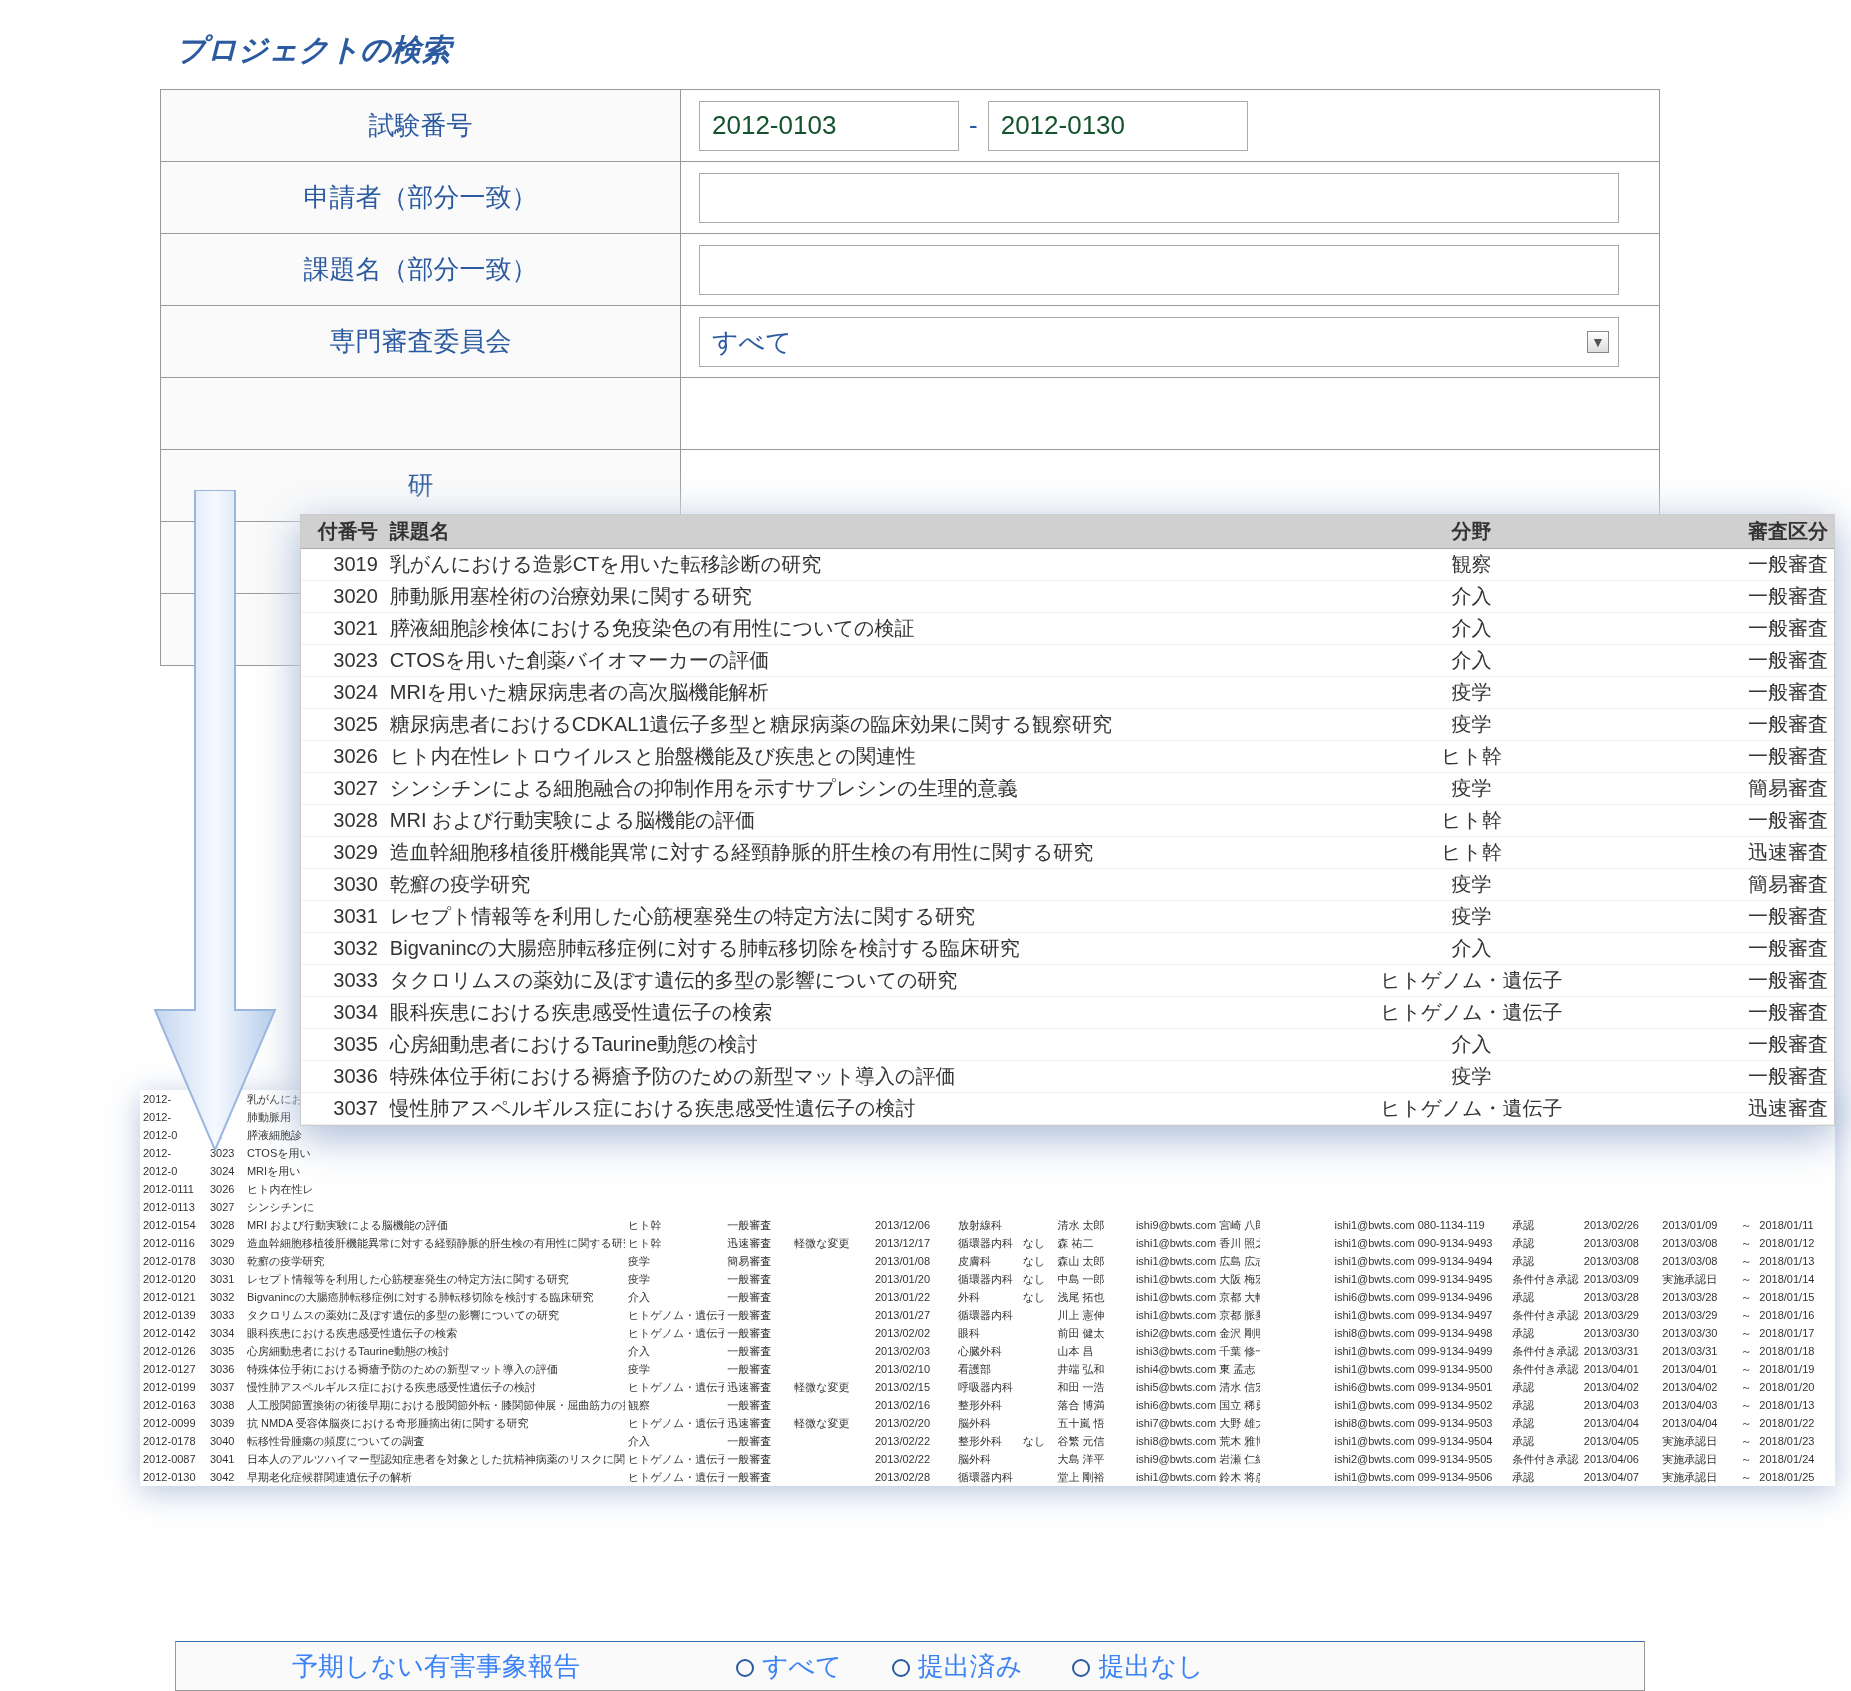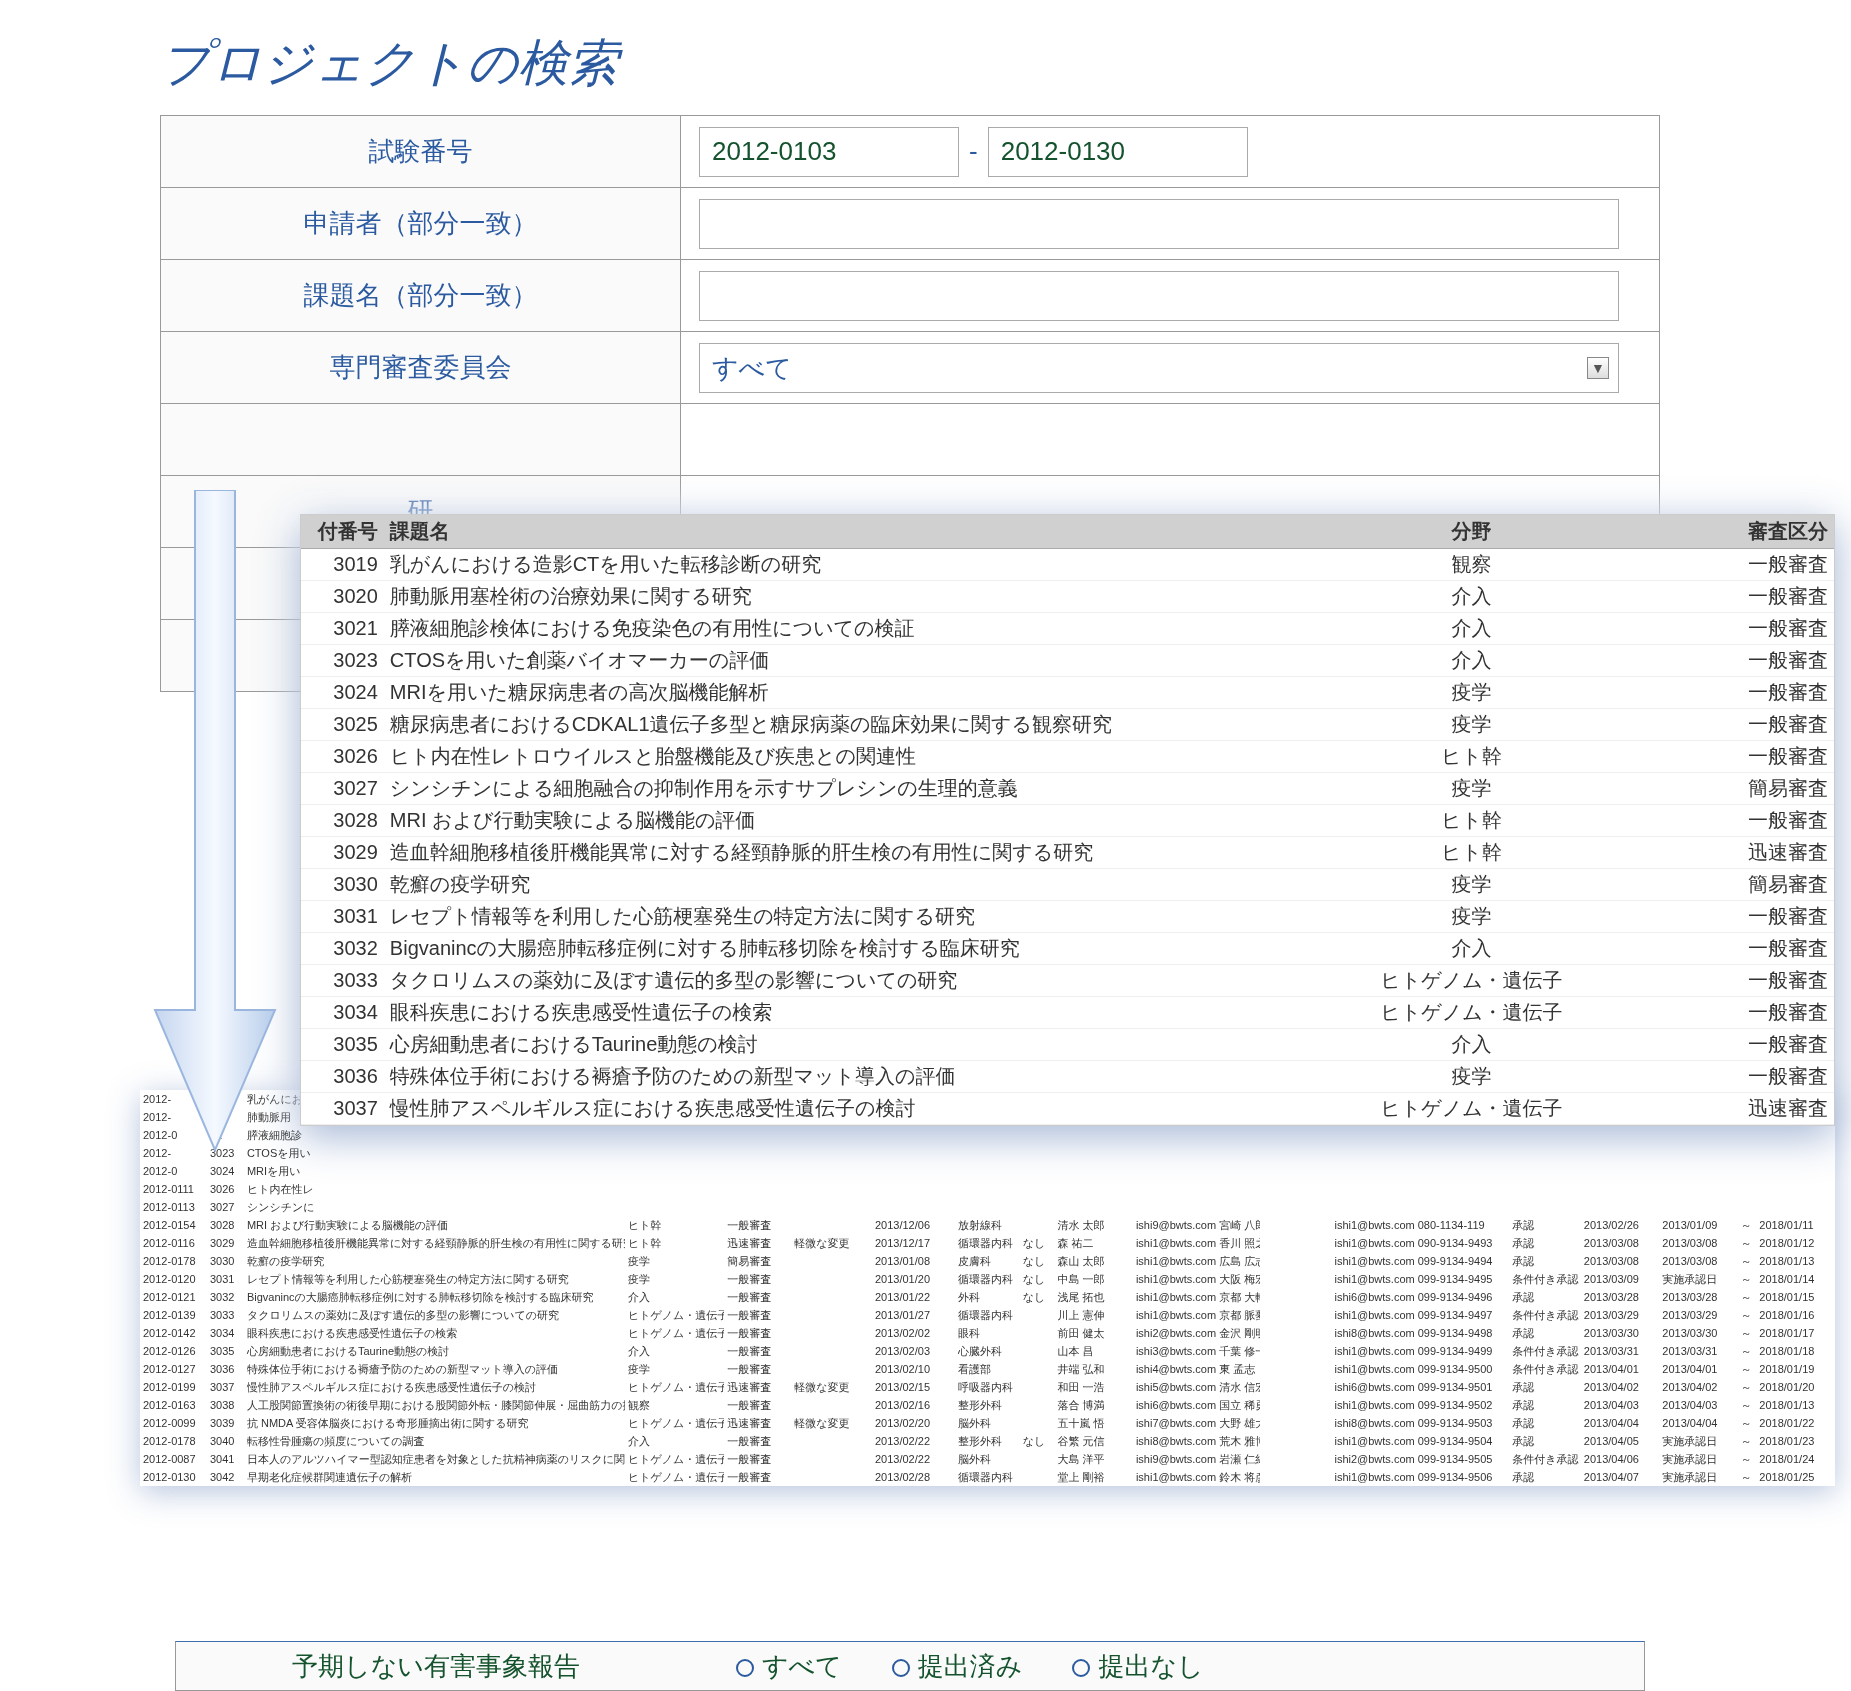--- a/index.html
+++ b/index.html
@@ -11,24 +11,24 @@
       position: relative;
       width: 1851px;
       height: 1691px;
     }
 
     .page-wrap {
       padding: 20px 180px 0 160px;
     }
 
     .page-title {
-      font-size: 50px;
-      font-weight: normal;
+      font-size: 30px;
+      font-weight: bold;
       color: #2b5aa0;
-      margin: 10px 0 18px 0;
+      margin: 10px 0 18px 16px;
       font-style: italic;
     }
 
     .search-form {
       border: 1px solid #999;
       border-collapse: collapse;
       width: 1500px;
       background: #fff;
     }
     .search-form tr td {
@@ -143,21 +143,21 @@
     }
 
     .bottom-bar {
       position: absolute;
       left: 175px; bottom: 0;
       width: 1470px;
       height: 50px;
       border: 1px solid #999;
       border-top: 1px solid #3b6fb0;
       background: #fafafa;
-      color: #14532d;
+      color: #3b82f6;
       font-size: 26px;
       display: flex;
       align-items: center;
     }
     .bottom-bar .bb-label { width: 520px; text-align: center; white-space: nowrap; overflow: hidden; }
     .bottom-bar .bb-options { flex: 1; display: flex; gap: 50px; padding-left: 40px; white-space: nowrap; overflow: hidden; }
     .bottom-bar .radio-dot { display: inline-block; width: 18px; height: 18px; border-radius: 50%; border: 2px solid #2b5aa0; margin-right: 8px; vertical-align: middle; }
 
     
     .bg-table col.c1 { width: 58px; }

